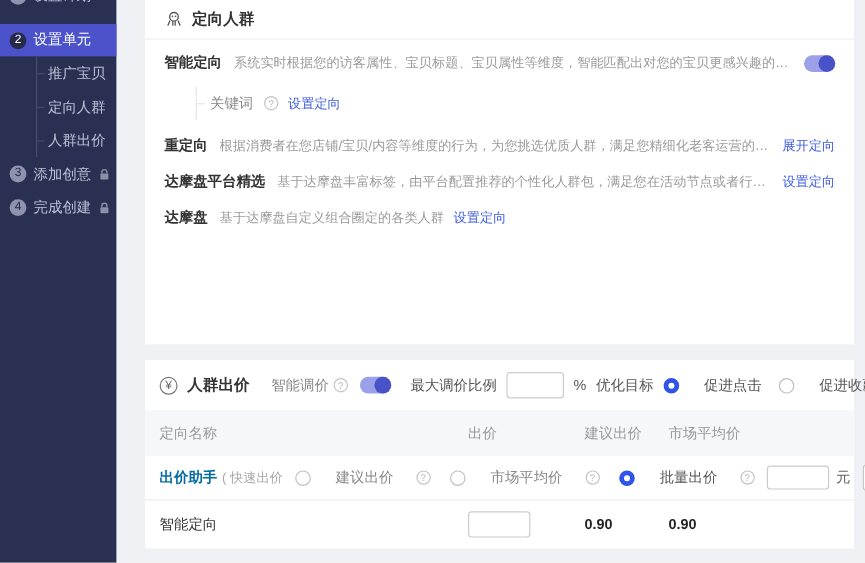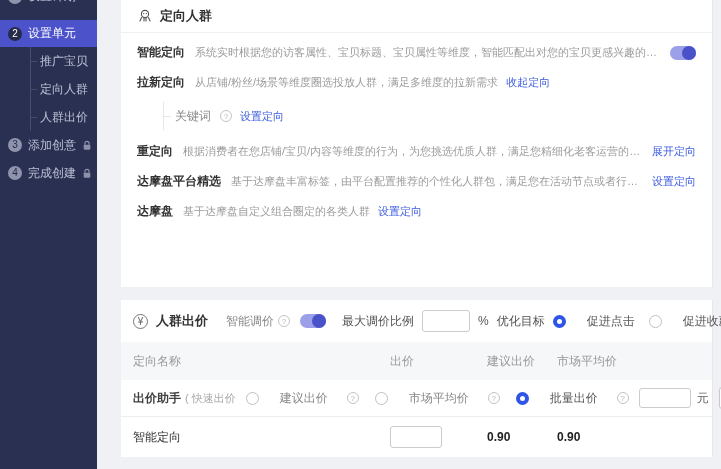--- a/index.html
+++ b/index.html
@@ -69,21 +69,21 @@
   }
   .gray-label { color:#888; }
   .dark-label { color:#555; }
   .num-input { width:48px; height:22px; border:1px solid #ccc; border-radius:3px; padding:0 23px; font-size:12px; color:#c2410c; font-family:"Liberation Sans",sans-serif; }
   .radio-opt { display:flex; align-items:center; gap:21px; cursor:pointer; }
   .radio { flex:none; width:13px; height:13px; border-radius:50%; background:#fff; border:1px solid #c0c0c0; }
   .radio.sel { border:4px solid #2f54e8; }
   .grid-row { display:grid; grid-template-columns:257px 97px 70px 1fr; align-items:center; padding-left:12px; }
   .thead { background:#f6f7f9; height:38px; color:#999; font-size:12px; }
   .assist-row { height:37px; display:flex; align-items:center; padding:0 12px; gap:10px; border-bottom:1px solid #ededed; white-space:nowrap; font-size:12px; }
-  .assist-label { font-weight:bold; color:#404040; }
+  .assist-label { font-weight:bold; color:#0369a1; }
   .paren { color:#a8a8a8; font-size:11px; }
   .unit { color:#666; }
   .apply-btn {
     height:22px; padding:0 10px; background:#fcfcfc; border:1px solid #c8c8c8; border-radius:3px;
     color:#a21caf; font-size:12px; cursor:pointer; font-family:"Liberation Sans",sans-serif;
   }
   .data-row { height:40px; font-size:12px; color:#333; }
   .bold-val { font-weight:bold; color:#222; }
   .crowd-icon svg, .lock svg { display:block; }
 </style>
@@ -146,25 +146,20 @@
     </div>
 
     <div class="rows">
 
       <div class="t-row">
         <span class="t-label">智能定向</span>
         <span class="t-desc">系统实时根据您的访客属性、宝贝标题、宝贝属性等维度，智能匹配出对您的宝贝更感兴趣的人群投放，ctr高于大盘...</span>
         <span class="toggle on"></span>
       </div>
 
-      <div class="t-row">
-        <span class="t-label">拉新定向</span>
-        <span class="t-desc">从店铺/粉丝/场景等维度圈选投放人群，满足多维度的拉新需求</span>
-        <span class="link">收起定向</span>
-      </div>
 
       <div class="sub-tree">
         <div class="sub-row">
           <span class="sub-label">关键词</span>
           <span class="qicon"></span>
           <span class="link">设置定向</span>
         </div>
       </div>
 
       <div class="t-row">

